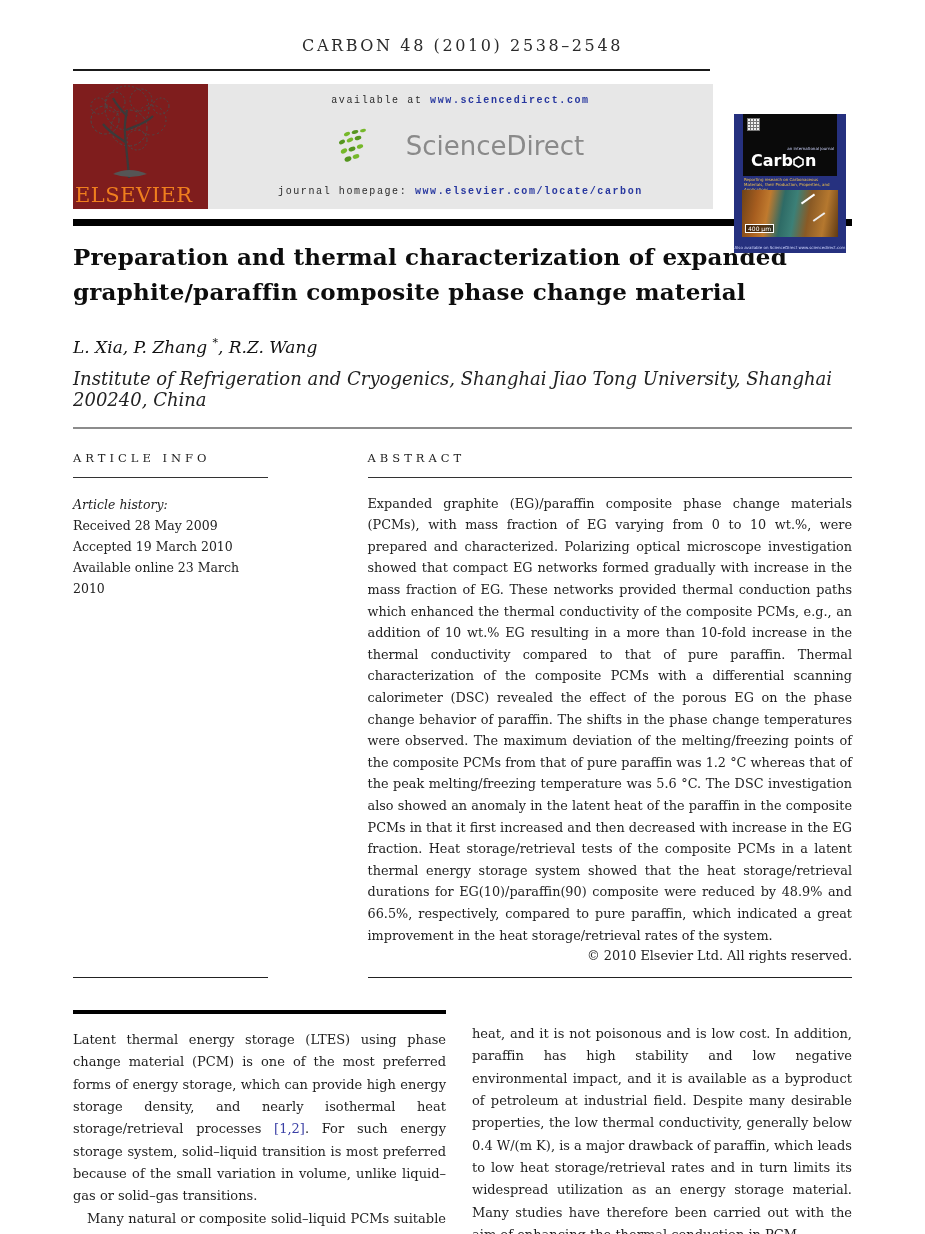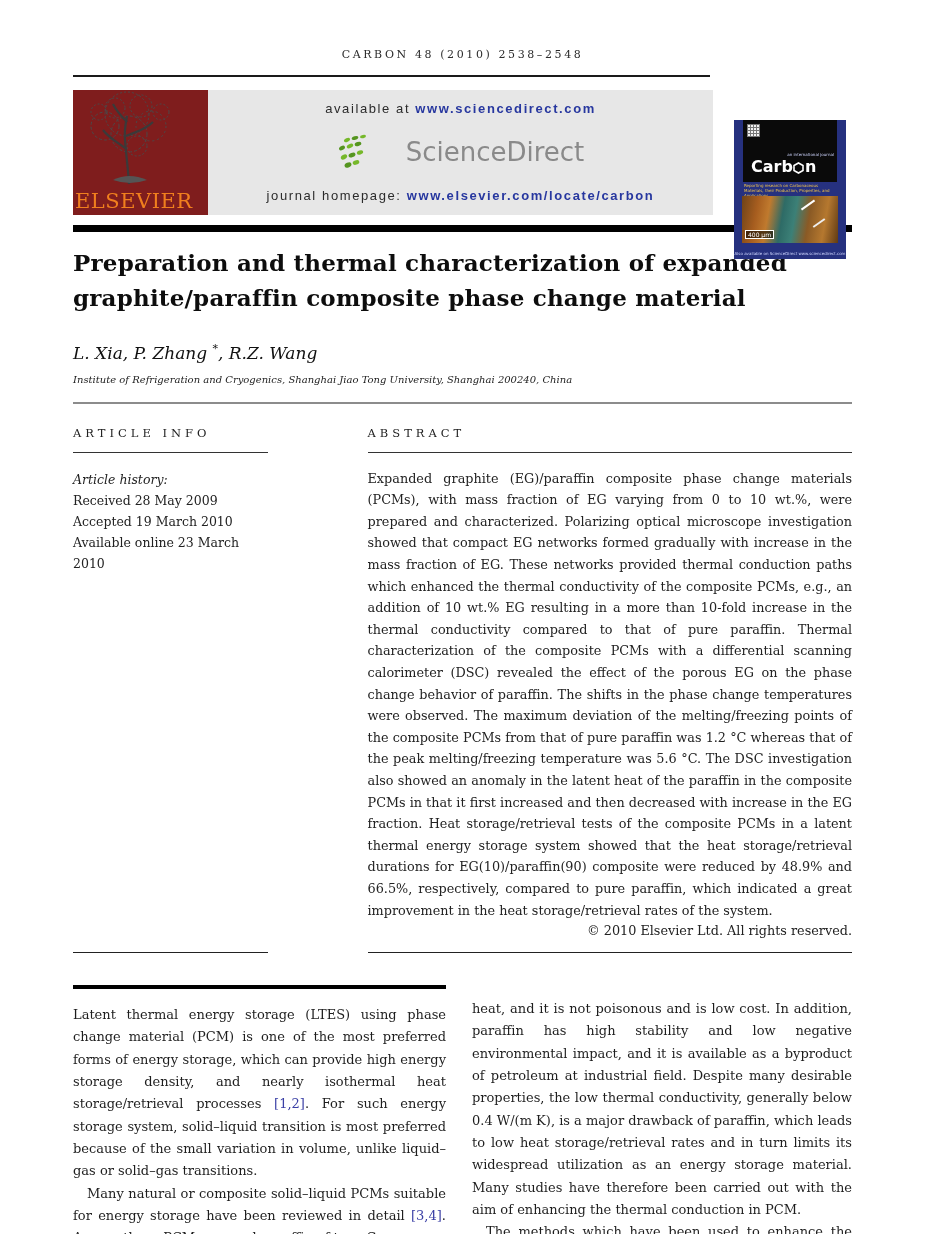--- a/index.html
+++ b/index.html
@@ -5,42 +5,42 @@
   * { margin:0; padding:0; box-sizing:border-box; }
   html,body { background:#ffffff; }
   body {
     width:925px; height:1234px; position:relative;
     font-family:"DejaVu Serif", serif; color:#1a1a1a; overflow:hidden;
   }
   .page { width:925px; height:1234px; padding:0 73px; position:relative; }
 
   
   .journal-line {
-    padding-top:48px; text-align:center;
-    font-size:11px; letter-spacing:2.6px; color:#2b2b2b;
+    padding-top:36px; text-align:center;
+    font-size:16px; letter-spacing:2.6px; color:#2b2b2b;
     font-family:"DejaVu Serif", serif;
   }
   .header-rule { margin-top:14px; width:637px; height:2px; background:#1a1a1a; }
 
   
   .banner { margin-top:13px; height:125px; display:flex; position:relative; }
   .elsevier-block { width:135px; height:125px; background:#7f1d1d; position:relative; }
   .elsevier-tree { position:absolute; top:-2px; left:6px; }
   .elsevier-word {
     position:absolute; bottom:2px; left:2px;
     font-family:"DejaVu Serif", serif; font-size:21px; letter-spacing:0.5px;
     color:#f07f1e; font-weight:400;
   }
   .gray-block {
     width:505px; height:125px; background:#e7e7e7;
     display:flex; flex-direction:column; align-items:center; justify-content:space-between;
     padding:11px 0 12px 0;
   }
   .avail-line, .homepage-line {
-    font-family:Liberation Sans, sans-serif; font-size:13px; letter-spacing:1.6px; color:#2b2b2b;
+    font-family:Liberation Mono, monospace; font-size:10px; letter-spacing:1.6px; color:#2b2b2b;
   }
   .sd-row { display:flex; align-items:center; gap:6px; cursor:pointer; }
   .sd-word { font-family:"DejaVu Sans", sans-serif; font-size:26px; color:#8a8a8a; letter-spacing:0;margin-left:23px; }
   .seg-link { color:#3a3fa5; }
   .seg-linkbold { color:#27379f; font-weight:bold; }
   sup.seg-sup { font-size:10px; }
 
   
   .cover {
     position:absolute; right:6px; top:-14px; width:112px; height:139px;
@@ -73,21 +73,21 @@
     font-family:"DejaVu Sans",sans-serif; font-size:4px; color:#cfd6ff; }
 
   
   .title-bar { margin-top:10px; width:779px; height:7px; background:#000; }
   h1 {
     margin-top:13px; font-family:"DejaVu Serif", serif; font-weight:bold;
     font-size:23px; line-height:35px; color:#0d0d0d; letter-spacing:0.2px;
   }
   .authors { margin-top:27px; font-style:italic; font-size:17px; color:#111; }
   .authors sup { font-size:11px; font-style:normal; }
-  .affiliation { margin-top:11px; font-style:italic; font-size:10px; color:#222; }
+  .affiliation { margin-top:11px; font-style:italic; font-size:18px; color:#222; }
 
   .gray-rule { margin-top:17px; width:779px; height:2px; background:#8c8c8c; }
 
   
   .info-grid { display:flex; width:779px;gap:28px; }
   .info-col { width:210px; border-bottom:1px solid #222; padding-bottom:24px; }
   .grid-gap { width:47px; }
   .abs-col { width:522px; border-bottom:1px solid #222; padding-bottom:14px; }
   .col-heading {
     padding-top:22px; font-size:11.5px; letter-spacing:4px; color:#222;

